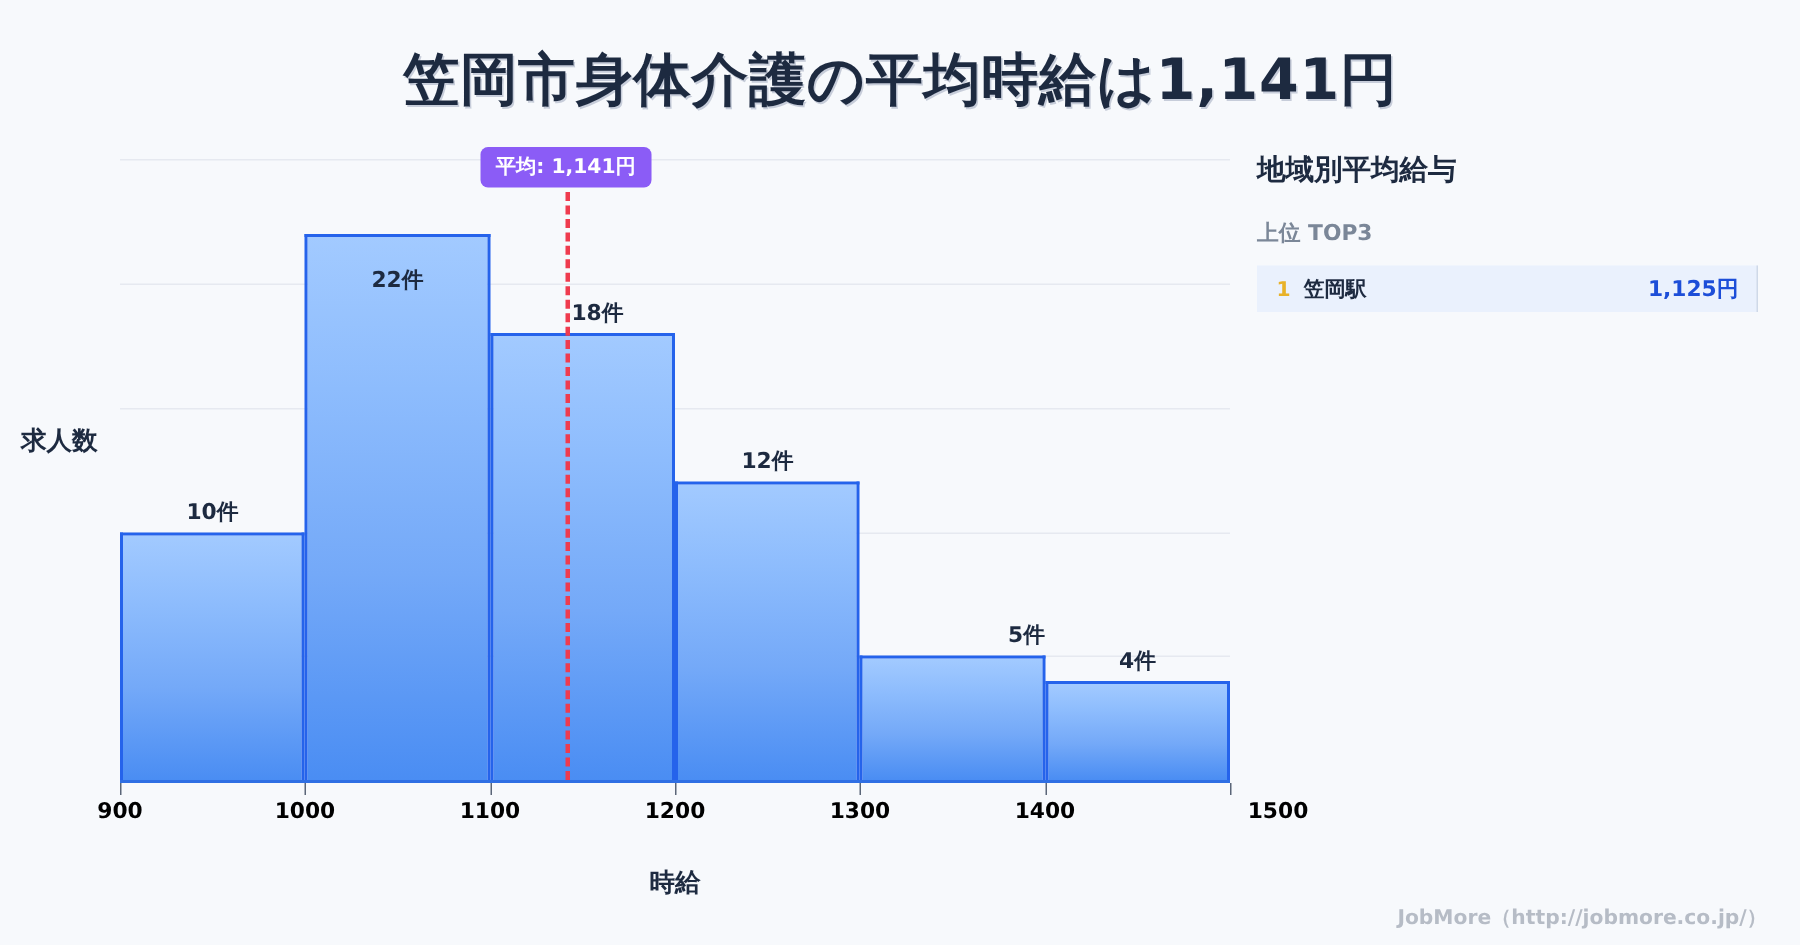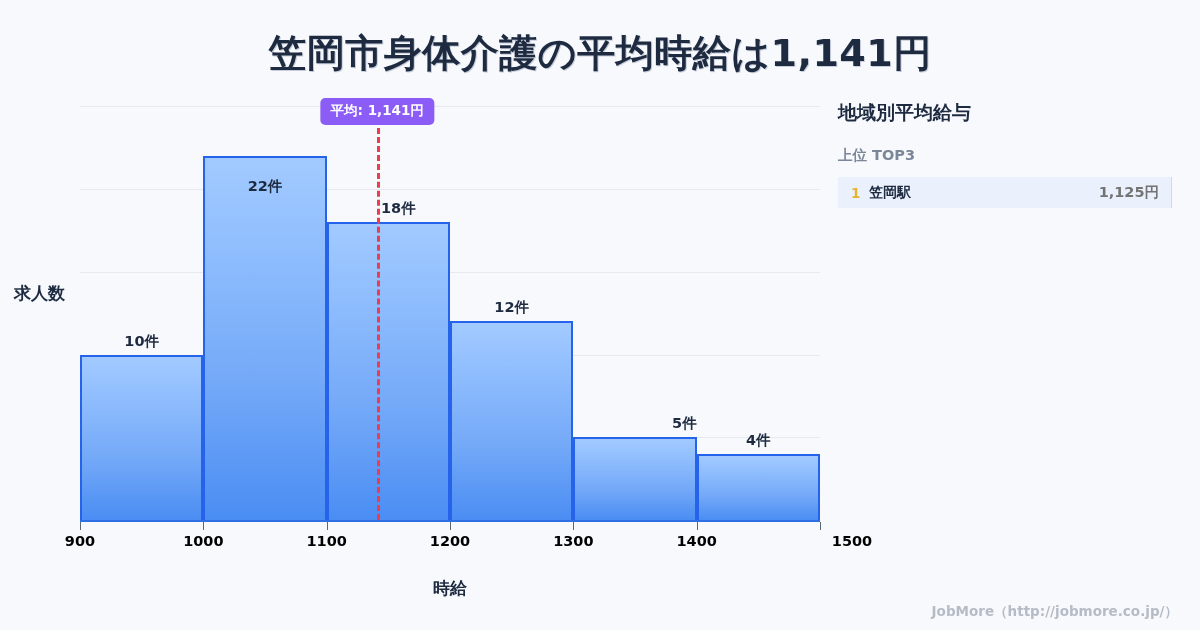--- a/index.html
+++ b/index.html
@@ -163,21 +163,21 @@
   }
   .rank-name {
     flex: 1;
     font-size: 14px;
     font-weight: bold;
     color: #1d2a40;
   }
   .rank-value {
     font-size: 14.5px;
     font-weight: bold;
-    color: #737373;
+    color: #1d4ed8;
   }
 
   
   .footer {
     position: absolute;
     right: 22px;
     bottom: 9px;
     font-size: 13.5px;
     font-weight: bold;
     color: #b6bcc6;

